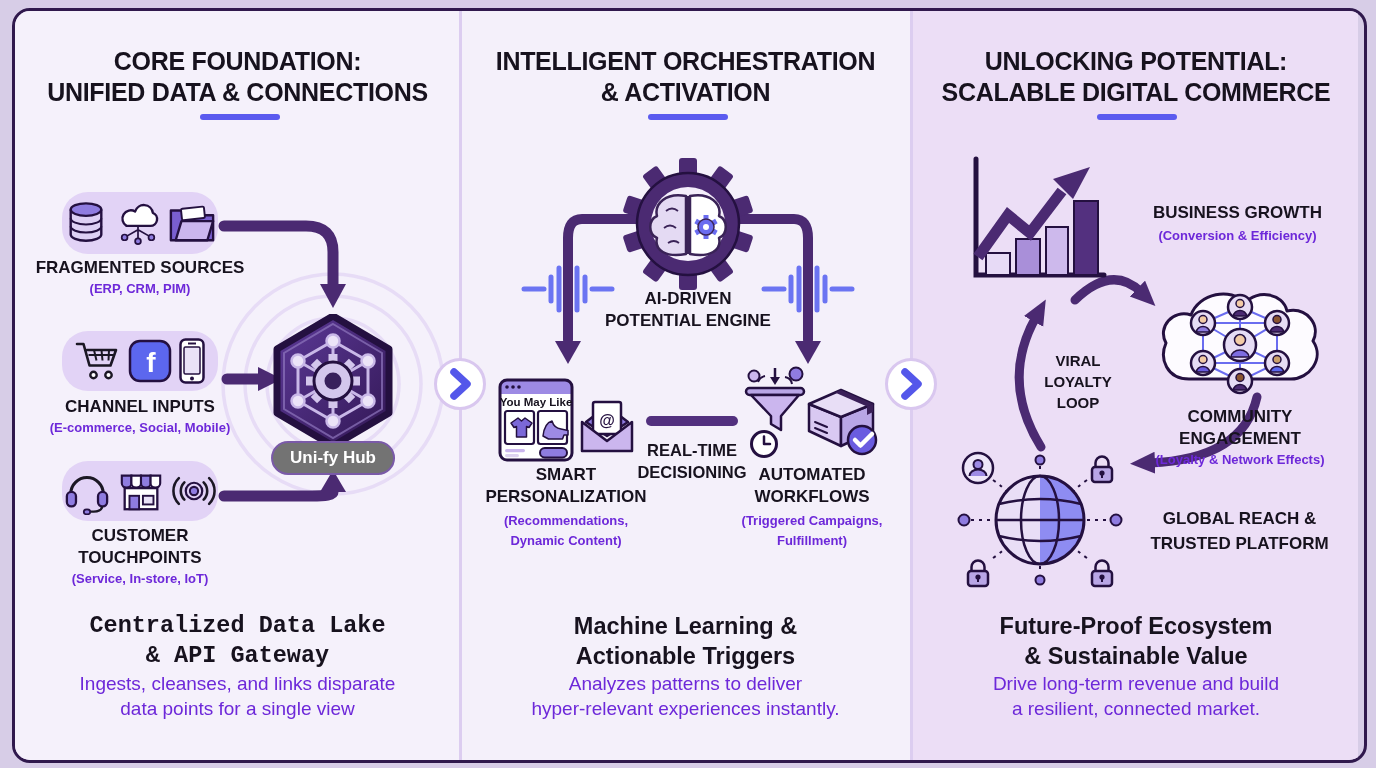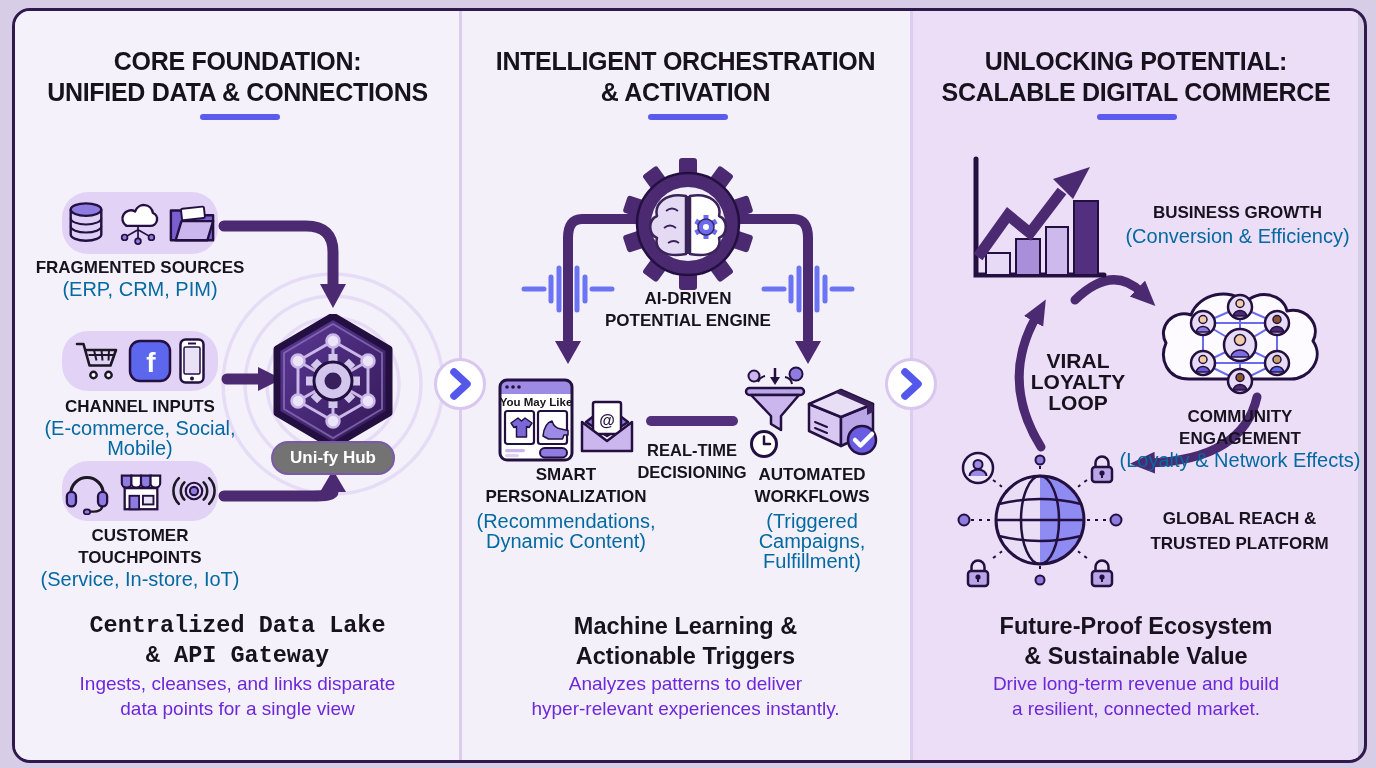--- a/index.html
+++ b/index.html
@@ -11,21 +11,21 @@
   .p1bg{left:0;width:445px;background:#f5f1fb;}
   .p2bg{left:445px;width:451px;background:#f4f0fa;}
   .p3bg{left:896px;width:447px;background:#ecdef6;}
   .divider{position:absolute;top:0;height:100%;width:2.5px;background:#dccdf0;}
   .overlay{position:absolute;left:0;top:0;z-index:2;pointer-events:none;}
   .a{position:absolute;z-index:3;}
   .txt{white-space:pre-line;text-align:center;}
   .t-title{font-size:25px;line-height:31px;font-weight:800;letter-spacing:-0.3px;}
   .underline{height:6px;border-radius:3px;background:#5b5bef;}
   .t-label{font-size:17px;line-height:22px;font-weight:700;}
-  .t-sub{font-size:20px;line-height:20px;font-weight:400;color:#0369a1;}
+  .t-sub{font-size:13px;line-height:20px;font-weight:700;color:#6d28d9;}
   .t-foot-title{font-size:23.5px;line-height:30px;font-weight:700;}
   .t-foot-desc{font-size:19px;line-height:25px;font-weight:400;color:#6d28d9;}
   .left{text-align:center;}
   .chip{background:#e2d3f6;border-radius:26px;display:flex;align-items:center;justify-content:center;gap:7px;}
   .pill{background:#737373;color:#fff;font-size:17px;font-weight:700;padding:5px 17px;border-radius:18px;
         border:2px solid #7a5aa8;transform:translateX(-50%);white-space:nowrap;}
   .chev{width:52px;height:52px;border-radius:50%;background:#fff;border:3px solid #d9c7ef;box-sizing:border-box;
         display:flex;align-items:center;justify-content:center;}
   svg text{font-family:"Liberation Sans",sans-serif;}
 </style>
@@ -320,21 +320,21 @@
     <rect x="20" y="100" width="24" height="22" fill="#e7daf6" stroke="#241040" stroke-width="2"></rect>
     <rect x="50" y="86" width="24" height="36" fill="#a98fd9" stroke="#241040" stroke-width="2"></rect>
     <rect x="80" y="74" width="22" height="48" fill="#cdb9ec" stroke="#241040" stroke-width="2"></rect>
     <rect x="108" y="48" width="24" height="74" fill="#53307f" stroke="#241040" stroke-width="2"></rect>
     <polyline points="12,104 42,62 64,80 96,38" fill="none" stroke="#4b2a72" stroke-width="11" stroke-linejoin="miter"></polyline>
     <polygon points="124,14 87,26 107,46" fill="#4b2a72"></polygon>
   </svg>
   <div class="a txt t-label left" style="left:1120px;top:202px;width:235px;">BUSINESS GROWTH</div>
   <div class="a txt t-sub left" style="left:1120px;top:226px;width:235px;">(Conversion &amp; Efficiency)</div>
 
-  <div class="a txt t-label" style="left:1018px;top:350px;width:120px;font-size:21px;line-height:21px;">VIRAL
+  <div class="a txt t-label" style="left:1018px;top:350px;width:120px;font-size:15px;line-height:21px;">VIRAL
 LOYALTY
 LOOP</div>
 
   <svg class="a" style="left:1155px;top:279px;" width="170" height="128" viewBox="0 0 170 128">
     <path d="M34 100 C12 100 4 80 11 64 C2 48 18 30 36 36 C44 14 76 8 90 24 C102 10 128 14 132 32 C152 28 166 46 158 62 C170 80 154 100 136 100 Z" fill="#fdfbff" stroke="#241040" stroke-width="3" stroke-linejoin="round"></path>
     <g stroke="#6a6cf0" stroke-width="2">
       <path d="M85 28 L48 44 M85 28 L122 44 M48 44 L48 84 M122 44 L122 84 M48 84 L85 102 M122 84 L85 102 M48 44 L122 44 M48 84 L122 84"></path>
       <path d="M85 66 L85 28 M85 66 L48 44 M85 66 L122 44 M85 66 L48 84 M85 66 L122 84 M85 66 L85 102"></path>
     </g>
     <g>

